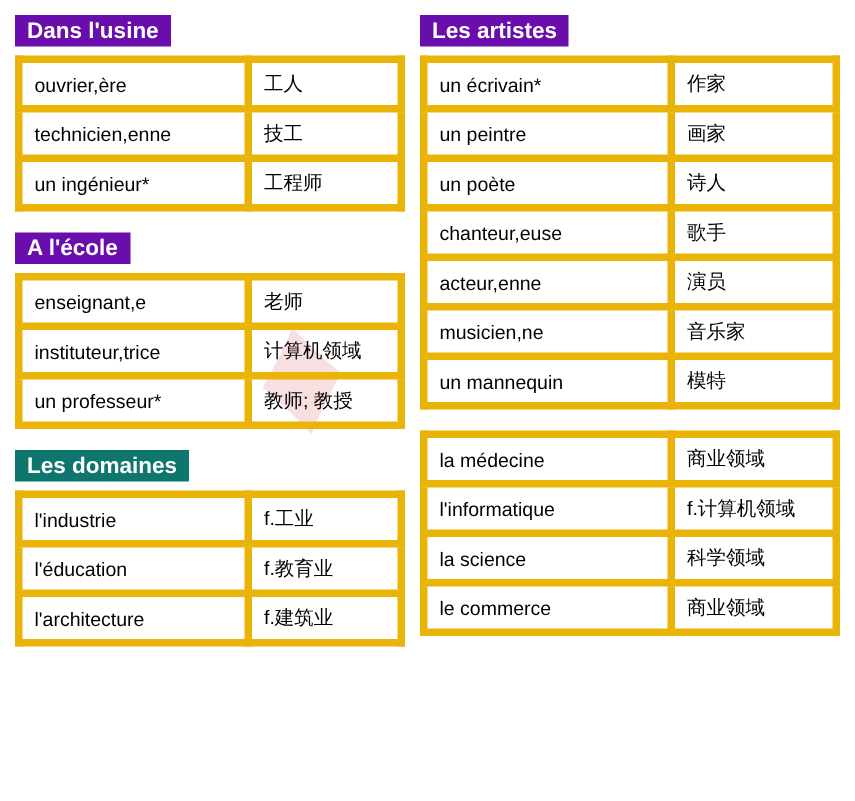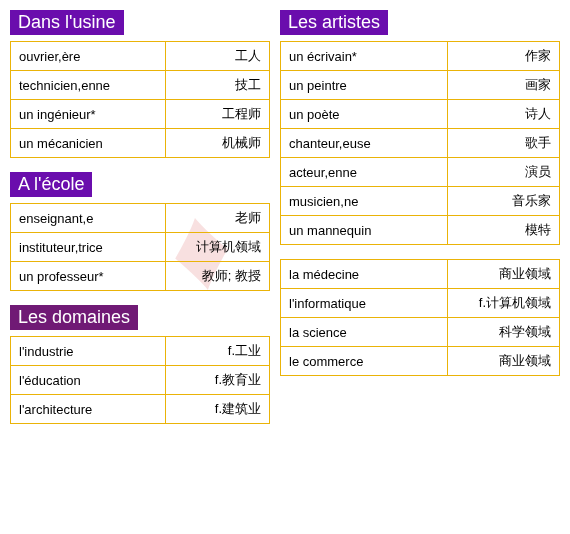--- a/index.html
+++ b/index.html
@@ -25,51 +25,51 @@
     }
 
     .col-right {
       flex: 1;
     }
 
     .section-title {
       display: inline-block;
       background: #6a0dad;
       color: #fff;
-      font-weight: normal;
-      font-size: 18px;
+      font-weight: bold;
+      font-size: 15px;
       padding: 2px 8px;
       margin-bottom: 6px;
     }
 
     .section-title.red {
-      background: #701a75;
+      background: #0f766e;
       text-align: center;
     }
 
     .vocab-table {
       width: 100%;
       border-collapse: collapse;
       margin-bottom: 14px;
     }
 
     .vocab-table td {
-      border: 1px solid #eab308;
+      border: 5px solid #eab308;
       padding: 5px 8px;
       vertical-align: middle;
     }
 
     .vocab-table td:first-child {
       width: 60%;
       color: #000;
     }
 
     .vocab-table td:last-child {
       width: 40%;
-      text-align: right;
+      text-align: left;
       color: #000;
     }
 
     
     .watermark {
       position: absolute;
       top: 180px;
       left: 170px;
       font-size: 120px;
       color: rgba(200, 0, 0, 0.12);
@@ -104,24 +104,20 @@
                 <td>工人</td>
               </tr>
               <tr>
                 <td>technicien,enne</td>
                 <td>技工</td>
               </tr>
               <tr>
                 <td>un ingénieur*</td>
                 <td>工程师</td>
               </tr>
-              <tr>
-                <td>un mécanicien</td>
-                <td>机械师</td>
-              </tr>
             </tbody>
         </table>
       </div>
 
       <div>
         <div class="section-title">A l'école</div>
         <table class="vocab-table">
           <tbody id="a-ecole-body">
               <tr>
                 <td>enseignant,e</td>

